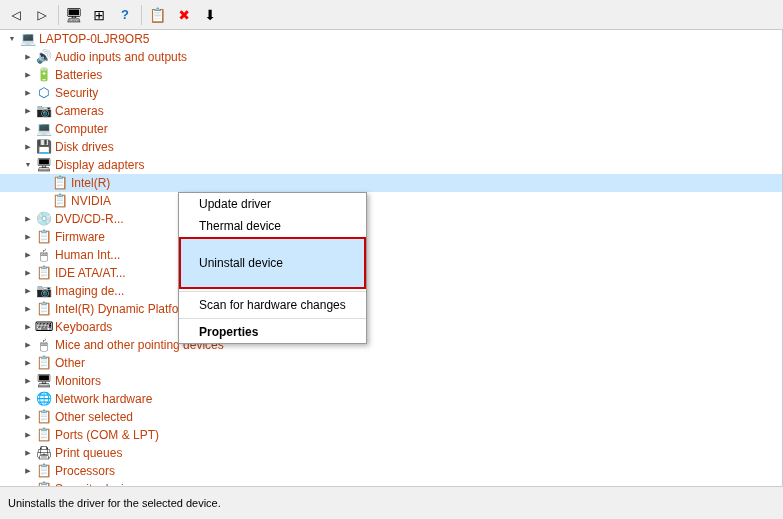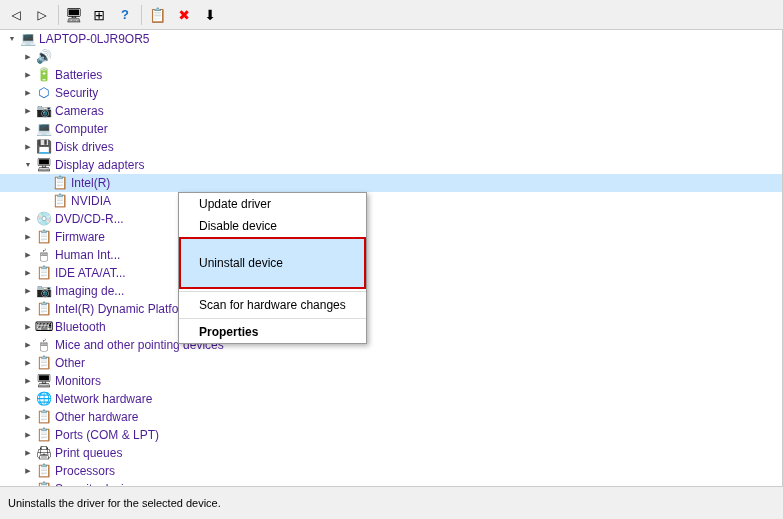--- a/index.html
+++ b/index.html
@@ -90,21 +90,21 @@
       margin-right: 3px;
       display: flex;
       align-items: center;
       justify-content: center;
       flex-shrink: 0;
       font-size: 13px;
     }
 
     .tree-label {
       font-size: 12px;
-      color: #4c1d95;
+      color: #c2410c;
     }
 
     
     .indent-1 { padding-left: 4px; }
     .indent-2 { padding-left: 20px; }
     .indent-3 { padding-left: 36px; }
 
     
     .tree-panel::-webkit-scrollbar { width: 14px; }
     .tree-panel::-webkit-scrollbar-track { background: #f0f0f0; }
@@ -175,20 +175,21 @@
 
     <div class="tree-item indent-1">
       <span class="expander expanded"></span>
       <span class="tree-icon">💻</span>
       <span class="tree-label">LAPTOP-0LJR9OR5</span>
     </div>
 
     <div class="tree-item indent-2">
       <span class="expander collapsed"></span>
       <span class="tree-icon">🔊</span>
+      <span class="tree-label">Audio inputs and outputs</span>
     </div>
 
     <div class="tree-item indent-2">
       <span class="expander collapsed"></span>
       <span class="tree-icon">🔋</span>
       <span class="tree-label">Batteries</span>
     </div>
 
     <div class="tree-item indent-2">
       <span class="expander collapsed"></span>
@@ -264,21 +265,21 @@
 
     <div class="tree-item indent-2">
       <span class="expander collapsed"></span>
       <span class="tree-icon">📋</span>
       <span class="tree-label">Intel(R) Dynamic Platform and Thermal Framework</span>
     </div>
 
     <div class="tree-item indent-2">
       <span class="expander collapsed"></span>
       <span class="tree-icon">⌨</span>
-      <span class="tree-label">Bluetooth</span>
+      <span class="tree-label">Keyboards</span>
     </div>
 
     <div class="tree-item indent-2">
       <span class="expander collapsed"></span>
       <span class="tree-icon">🖱</span>
       <span class="tree-label">Mice and other pointing devices</span>
     </div>
 
     <div class="tree-item indent-2">
       <span class="expander collapsed"></span>
@@ -294,21 +295,21 @@
 
     <div class="tree-item indent-2">
       <span class="expander collapsed"></span>
       <span class="tree-icon">🌐</span>
       <span class="tree-label">Network hardware</span>
     </div>
 
     <div class="tree-item indent-2">
       <span class="expander collapsed"></span>
       <span class="tree-icon">📋</span>
-      <span class="tree-label">Other hardware</span>
+      <span class="tree-label">Other selected</span>
     </div>
 
     <div class="tree-item indent-2">
       <span class="expander collapsed"></span>
       <span class="tree-icon">📋</span>
       <span class="tree-label">Ports (COM &amp; LPT)</span>
     </div>
 
     <div class="tree-item indent-2">
       <span class="expander collapsed"></span>
@@ -326,21 +327,21 @@
       <span class="expander collapsed"></span>
       <span class="tree-icon">📋</span>
       <span class="tree-label">Security devices</span>
     </div>
 
     <div class="context-menu">
       <div class="ctx-item">
         <span>Update driver</span>
       </div>
       <div class="ctx-item">
-        <span>Disable device</span>
+        <span>Thermal device</span>
       </div>
       <div class="ctx-item highlighted">
         <span>Uninstall device</span>
       </div>
       <div class="ctx-separator"></div>
       <div class="ctx-item">
         <span>Scan for hardware changes</span>
       </div>
       <div class="ctx-separator"></div>
       <div class="ctx-item bold">

